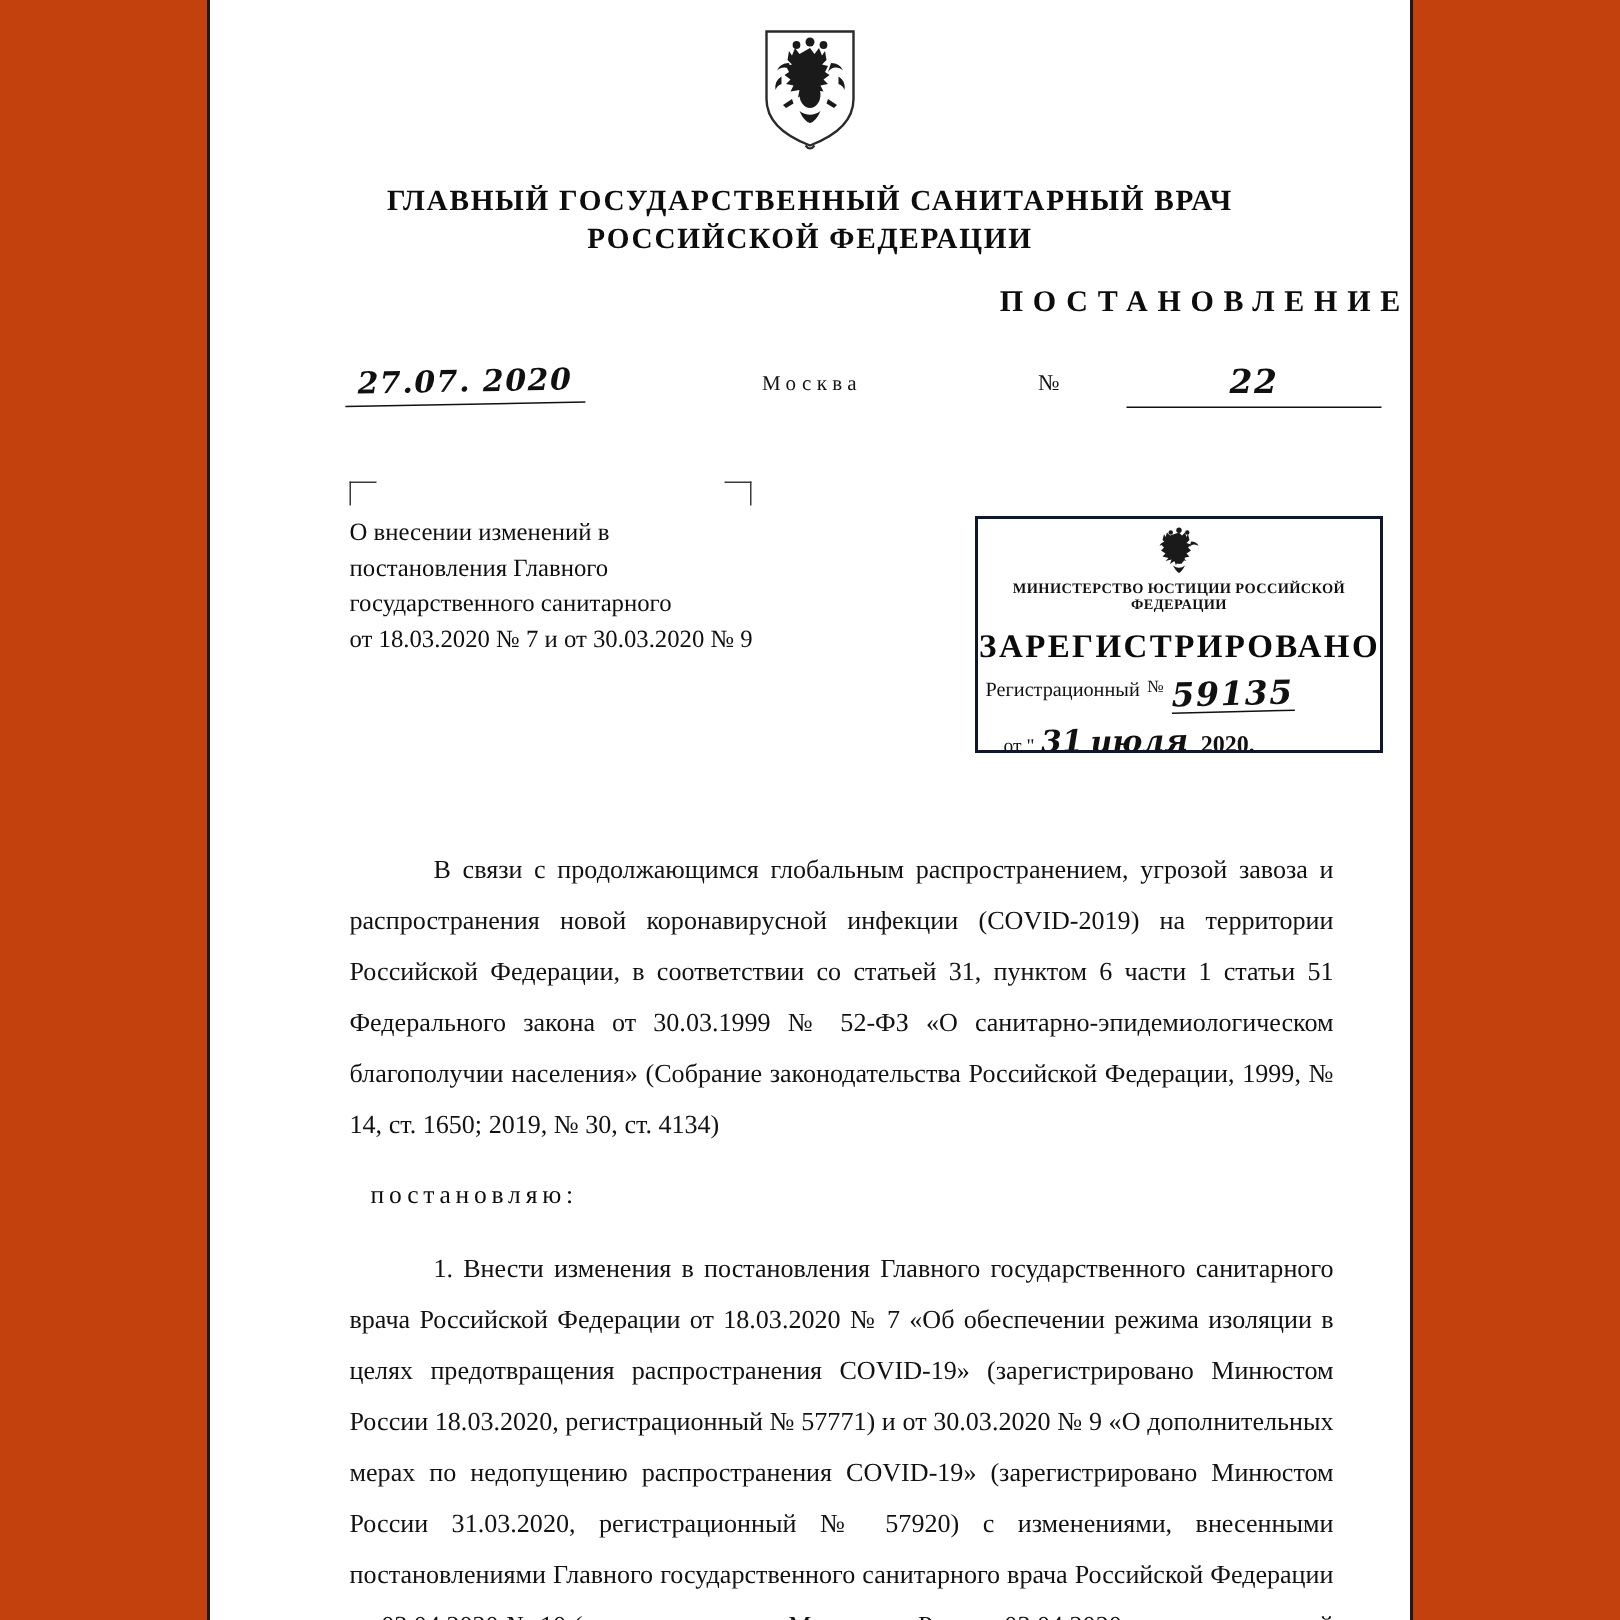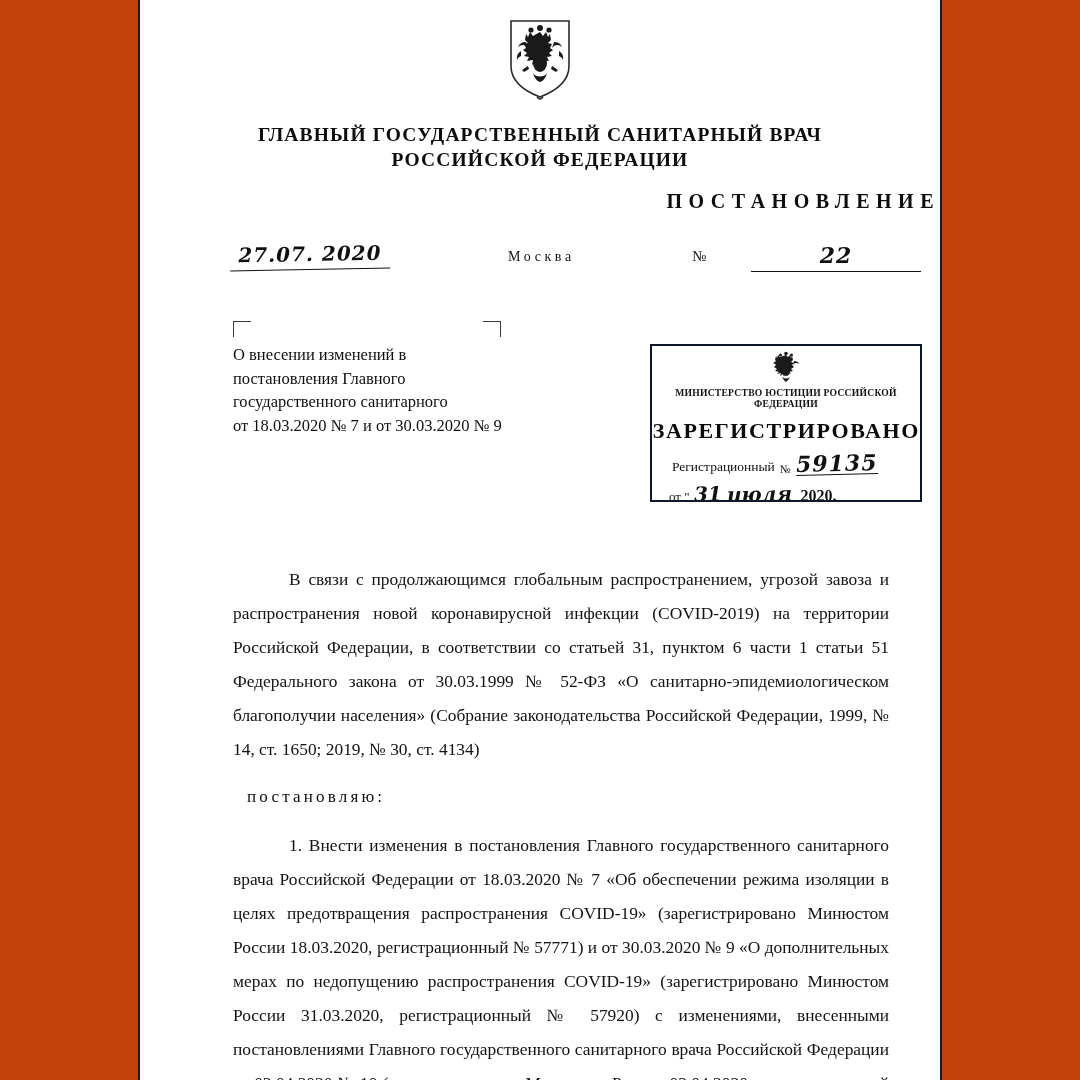--- a/index.html
+++ b/index.html
@@ -203,23 +203,23 @@
   .stamp-registered {
     text-align: right;
     font-size: 22px;
     font-weight: bold;
     letter-spacing: 1.6px;
     color: #0b0b0b;
     margin-top: 9px;
   }
   .stamp-regnum-row {
     margin-top: 8px;
-    padding-left: 20px;
+    padding-left: 5px;
     display: flex;
-    align-items: flex-end;
+    align-items: flex-start;
     font-size: 13.5px;
     color: #111;
   }
   .stamp-regnum-label { white-space: nowrap; }
   .stamp-no-sign { margin-left: 5px; font-size: 11.5px; }
   .stamp-regnum-value {
     font-family: "DejaVu Serif", serif;
     font-style: italic;
     font-weight: bold;
     font-size: 22px;

